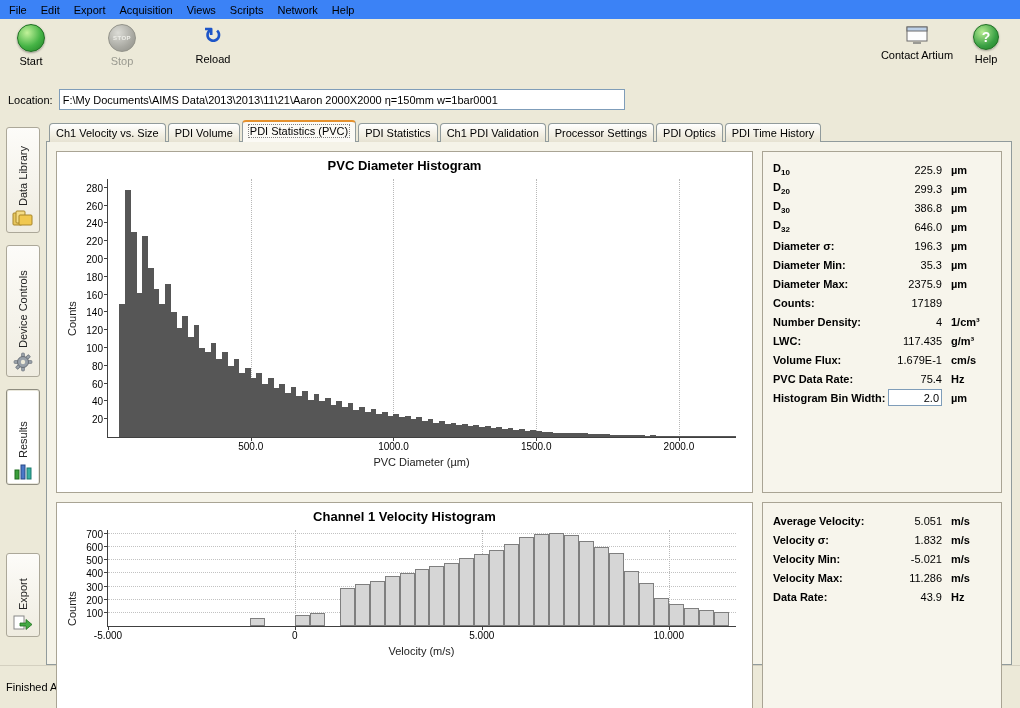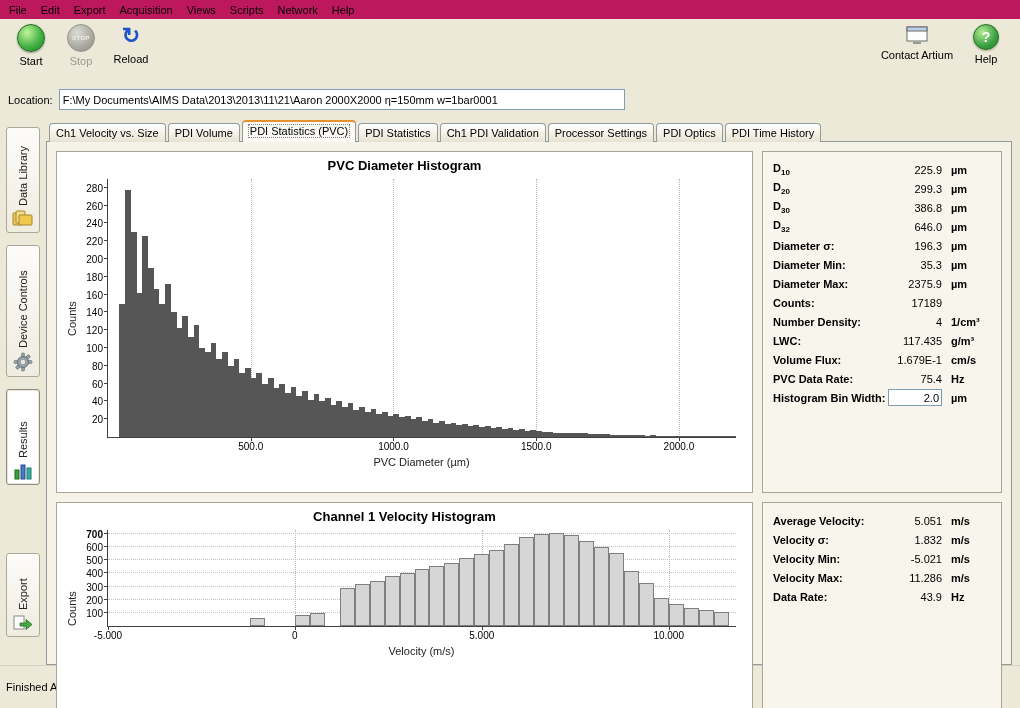--- a/index.html
+++ b/index.html
@@ -1,23 +1,23 @@
 <!DOCTYPE html>
 <html><head>
 <meta charset="utf-8">
 <style>
   html,body{margin:0;padding:0;}
   body{width:1020px;height:708px;overflow:hidden;background:#ece9d8;
        font-family:"Liberation Sans", sans-serif;font-size:11px;color:#000;
        display:flex;flex-direction:column;}
   
-  .menu-bar{height:19px;display:flex;align-items:center;padding-left:2px;background:#be185d;}
+  .menu-bar{height:19px;display:flex;align-items:center;padding-left:2px;background:#3b82f6;}
   .menu-item{padding:2px 7px;cursor:default;}
   
-  .toolbar{height:62px;display:flex;align-items:flex-start;padding:5px 4px 0 6px;}
+  .toolbar{height:62px;display:flex;align-items:flex-start;padding:5px 4px 0 6px;gap:41px;}
   .tool-btn{display:flex;flex-direction:column;align-items:center;gap:3px;width:50px;cursor:default;}
   .tool-btn.disabled .tool-label{color:#9a9a90;}
   .icon-start{width:26px;height:26px;border-radius:50%;border:1px solid #1e6e22;
       background:radial-gradient(circle at 35% 30%, #c2f29a, #46b446 55%, #1e7e22);
       box-shadow:0 1px 2px rgba(0,0,0,.35);}
   .icon-stop{width:26px;height:26px;border-radius:50%;border:1px solid #93938a;
       background:radial-gradient(circle at 35% 30%, #dcdcd6, #a9a9a2 60%, #8c8c85);
       display:flex;align-items:center;justify-content:center;}
   .icon-stop::after{content:"STOP";font-size:6px;font-weight:bold;color:#eeeee8;letter-spacing:.5px;}
   .icon-reload{width:26px;height:26px;text-align:center;}
@@ -456,21 +456,21 @@
                   <div class="tick-y" style="bottom: 54.7945%;"></div>
                   <span class="ytick-label" style="bottom: 54.7945%;">400</span>
                   <div class="grid-h" style="bottom: 68.4932%;"></div>
                   <div class="tick-y" style="bottom: 68.4932%;"></div>
                   <span class="ytick-label" style="bottom: 68.4932%;">500</span>
                   <div class="grid-h" style="bottom: 82.1918%;"></div>
                   <div class="tick-y" style="bottom: 82.1918%;"></div>
                   <span class="ytick-label" style="bottom: 82.1918%;">600</span>
                   <div class="grid-h" style="bottom: 95.8904%;"></div>
                   <div class="tick-y" style="bottom: 95.8904%;"></div>
-                  <span class="ytick-label" style="bottom: 95.8904%; font-weight: bold;">700</span>
+                  <span class="ytick-label" style="bottom: 95.8904%;">700</span>
                   <div class="bar" style="left: 22.619%; width: 2.38095%; height: 8.21918%; background: rgb(214, 214, 214); border: 1px solid rgb(127, 127, 127);"></div>
                   <div class="bar" style="left: 29.7619%; width: 2.38095%; height: 10.9589%; background: rgb(214, 214, 214); border: 1px solid rgb(127, 127, 127);"></div>
                   <div class="bar" style="left: 32.1429%; width: 2.38095%; height: 13.6986%; background: rgb(214, 214, 214); border: 1px solid rgb(127, 127, 127);"></div>
                   <div class="bar" style="left: 36.9048%; width: 2.38095%; height: 39.726%; background: rgb(214, 214, 214); border: 1px solid rgb(127, 127, 127);"></div>
                   <div class="bar" style="left: 39.2857%; width: 2.38095%; height: 43.8356%; background: rgb(214, 214, 214); border: 1px solid rgb(127, 127, 127);"></div>
                   <div class="bar" style="left: 41.6667%; width: 2.38095%; height: 47.2603%; background: rgb(214, 214, 214); border: 1px solid rgb(127, 127, 127);"></div>
                   <div class="bar" style="left: 44.0476%; width: 2.38095%; height: 52.0548%; background: rgb(214, 214, 214); border: 1px solid rgb(127, 127, 127);"></div>
                   <div class="bar" style="left: 46.4286%; width: 2.38095%; height: 54.7945%; background: rgb(214, 214, 214); border: 1px solid rgb(127, 127, 127);"></div>
                   <div class="bar" style="left: 48.8095%; width: 2.38095%; height: 58.9041%; background: rgb(214, 214, 214); border: 1px solid rgb(127, 127, 127);"></div>
                   <div class="bar" style="left: 51.1905%; width: 2.38095%; height: 62.3288%; background: rgb(214, 214, 214); border: 1px solid rgb(127, 127, 127);"></div>

